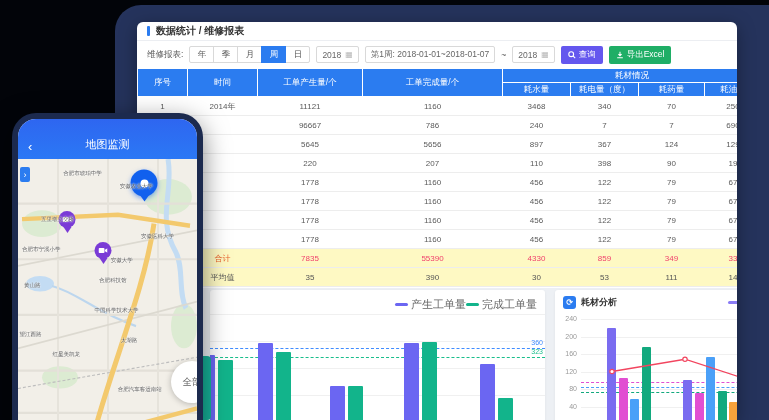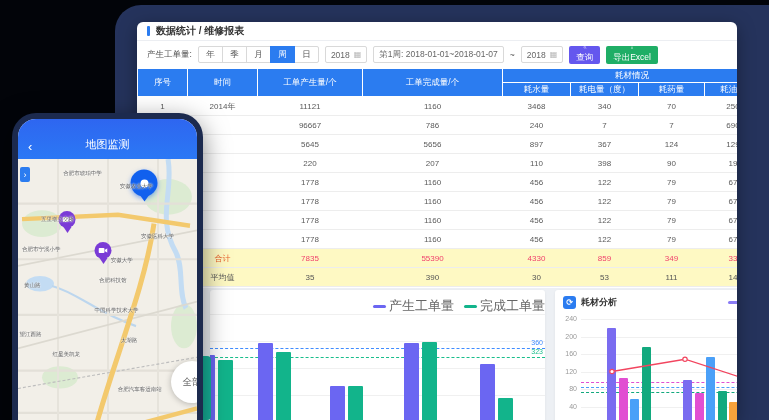--- a/index.html
+++ b/index.html
@@ -18,39 +18,39 @@
   .seg{display:flex;}
   .seg-btn{width:25px;height:17px;line-height:15px;text-align:center;border:1px solid #d9d9d9;background:#fff;
            margin-left:-1px;cursor:pointer;color:#555;}
   .seg-btn:first-child{border-radius:2px 0 0 2px;margin-left:0;}
   .seg-btn:last-child{border-radius:0 2px 2px 0;}
   .seg-btn.active{background:#2b7cf0;border-color:#2b7cf0;color:#fff;position:relative;z-index:1;}
   .sel,.rangebox{height:17px;border:1px solid #d9d9d9;border-radius:2px;background:#fff;display:flex;
         align-items:center;padding:0 5px;gap:4px;color:#666;white-space:nowrap;}
   .cal{color:#b5b5b5;font-size:8px;}
   .btn{height:18px;border-radius:2px;color:#fff;display:flex;align-items:center;gap:3px;padding:0 7px;
-       font-size:8.5px;cursor:pointer;border:none;flex-direction:column;}
+       font-size:8.5px;cursor:pointer;border:none;}
   .btn.query{background:#6457ee;}
   .btn.excel{background:#1fae66;}
   
   table{border-collapse:collapse;table-layout:fixed;width:624px;font-size:8px;}
   th,td{padding:0;text-align:center;overflow:hidden;white-space:nowrap;}
   thead th{background:#2b7cf0;color:#fff;font-weight:normal;font-size:8.5px;height:14px;
            border:1px solid rgba(255,255,255,.28);}
   tbody td{height:19px;border-bottom:1px solid #ededed;color:#5a5a5a;background:#fff;}
   tr.total td{background:#fef9c3;color:#f0416c;}
   tr.total td.tlabel{color:#e8612c;}
   tr.avg td{background:#fef9c3;color:#555;}
   
   .charts{position:absolute;left:0;top:266px;width:600px;height:154px;background:#edf0f4;}
   .card{position:absolute;top:2px;background:#fff;border-radius:3px;height:170px;overflow:hidden;
         box-shadow:0 1px 3px rgba(0,0,0,.06);}
   .card.left{left:73px;width:335px;}
   .card.right{left:418px;width:330px;}
-  .legend{position:absolute;top:7px;right:0;display:flex;gap:10px;font-size:13px;color:#666;}
+  .legend{position:absolute;top:7px;right:8px;display:flex;font-size:11px;color:#666;}
   .legend .it{display:flex;align-items:center;gap:3px;}
   .legend .sw{width:13px;height:3px;border-radius:2px;}
   .plot{position:absolute;left:0;top:0;right:0;bottom:0;}
   .gl{position:absolute;left:0;right:0;height:0;border-top:1px solid #f0f0f0;}
   .refl{position:absolute;left:0;right:0;height:0;border-top:1px dashed;}
   .reflbl{position:absolute;font-size:7px;right:2px;}
   .vbar{position:absolute;border-radius:1px 1px 0 0;}
   .rtitle{position:absolute;left:8px;top:6px;display:flex;align-items:center;gap:5px;font-size:9px;
           color:#333;font-weight:bold;}
   .rticon{width:13px;height:13px;background:#2b7cf0;border-radius:3px;color:#fff;font-size:8px;
@@ -95,21 +95,21 @@
 <div class="stage">
   <div class="navy"></div>
 
   <div class="dash">
     <div class="crumb">
       <span class="bar"></span>
       <span>数据统计 / 维修报表</span>
     </div>
 
     <div class="fbar">
-      <span>产生工单量:</span>
+      <span>维修报表:</span>
       <div class="seg">
           <div class="seg-btn">年</div>
           <div class="seg-btn">季</div>
           <div class="seg-btn">月</div>
           <div class="seg-btn active">周</div>
           <div class="seg-btn">日</div>
         </div>
       <div class="sel">
         <span>2018</span>
         <span class="cal">▦</span>

